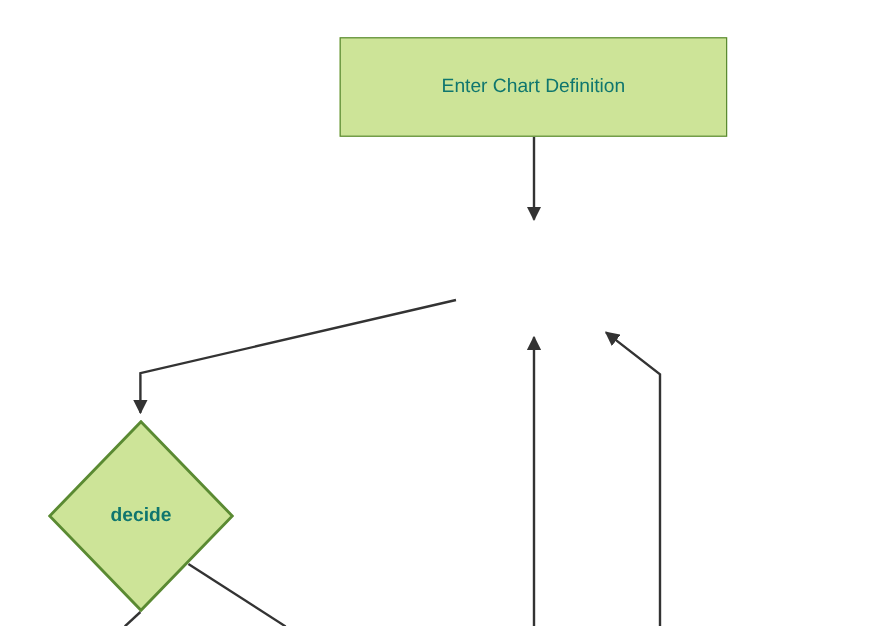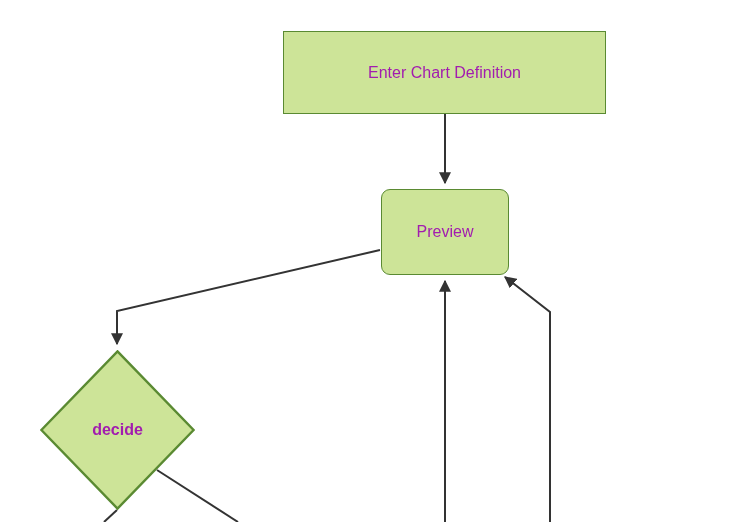--- a/index.html
+++ b/index.html
@@ -29,21 +29,21 @@
   .node {
     position: absolute;
     box-sizing: border-box;
     display: flex;
     align-items: center;
     justify-content: center;
   }
   .node-label {
     font-family: "Liberation Sans", sans-serif;
     font-size: 16px;
-    color: #a21caf;
+    color: #0f766e;
     line-height: 1;
     white-space: nowrap;
     text-align: center;
   }
   
   .node-rect {
     background: #cde498;
     border: 1.6px solid #5a8a32;
     border-radius: 0;
   }
@@ -98,23 +98,20 @@
 
     <path d="M 445,522 L 445,281" fill="none" stroke="#333333" stroke-width="2" marker-end="url(#arrowhead)"></path>
 
     <path d="M 550,522 L 550,312 L 505,277" fill="none" stroke="#333333" stroke-width="2" marker-end="url(#arrowhead)"></path>
   </svg>
 
   <div class="node node-rect" style="left:283px; top:31px; width:323px; height:83px;">
     <span class="node-label">Enter Chart Definition</span>
   </div>
 
-  <div class="node node-round" style="left:381px; top:189px; width:128px; height:86px;">
-    <span class="node-label">Preview</span>
-  </div>
 
   <div class="node node-diamond" style="left:40px; top:350px; width:155px; height:160px;">
     <svg class="diamond-shape" viewBox="0 0 155 160" preserveAspectRatio="none" xmlns="http://www.w3.org/2000/svg">
       <polygon points="77.5,1.4 153.6,80 77.5,158.6 1.4,80" fill="#cde498" stroke="#5a8a32" stroke-width="2.4"></polygon>
     </svg>
     <div class="diamond-label-wrap">
       <span class="node-label">decide</span>
     </div>
   </div>
 

